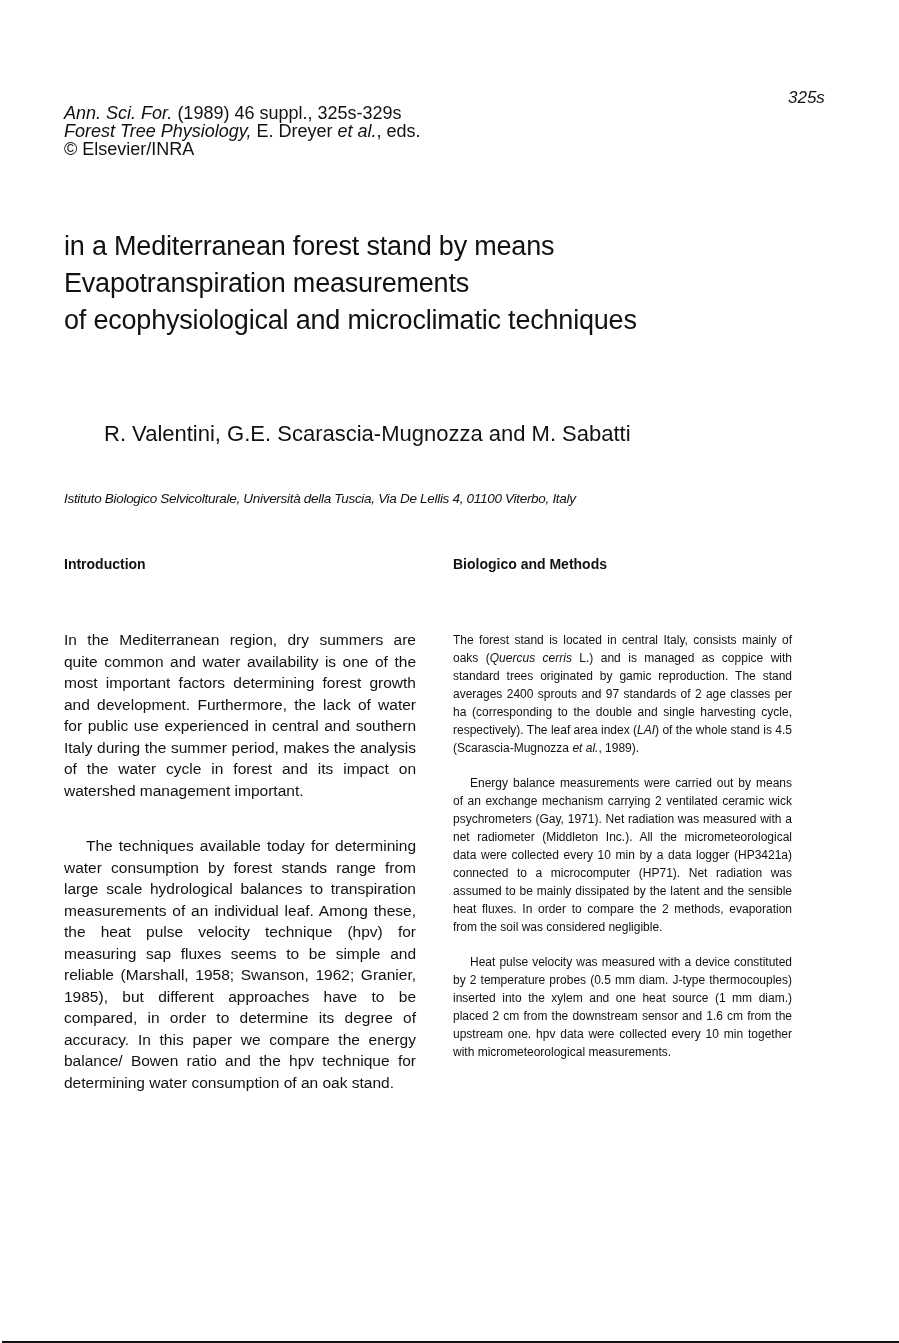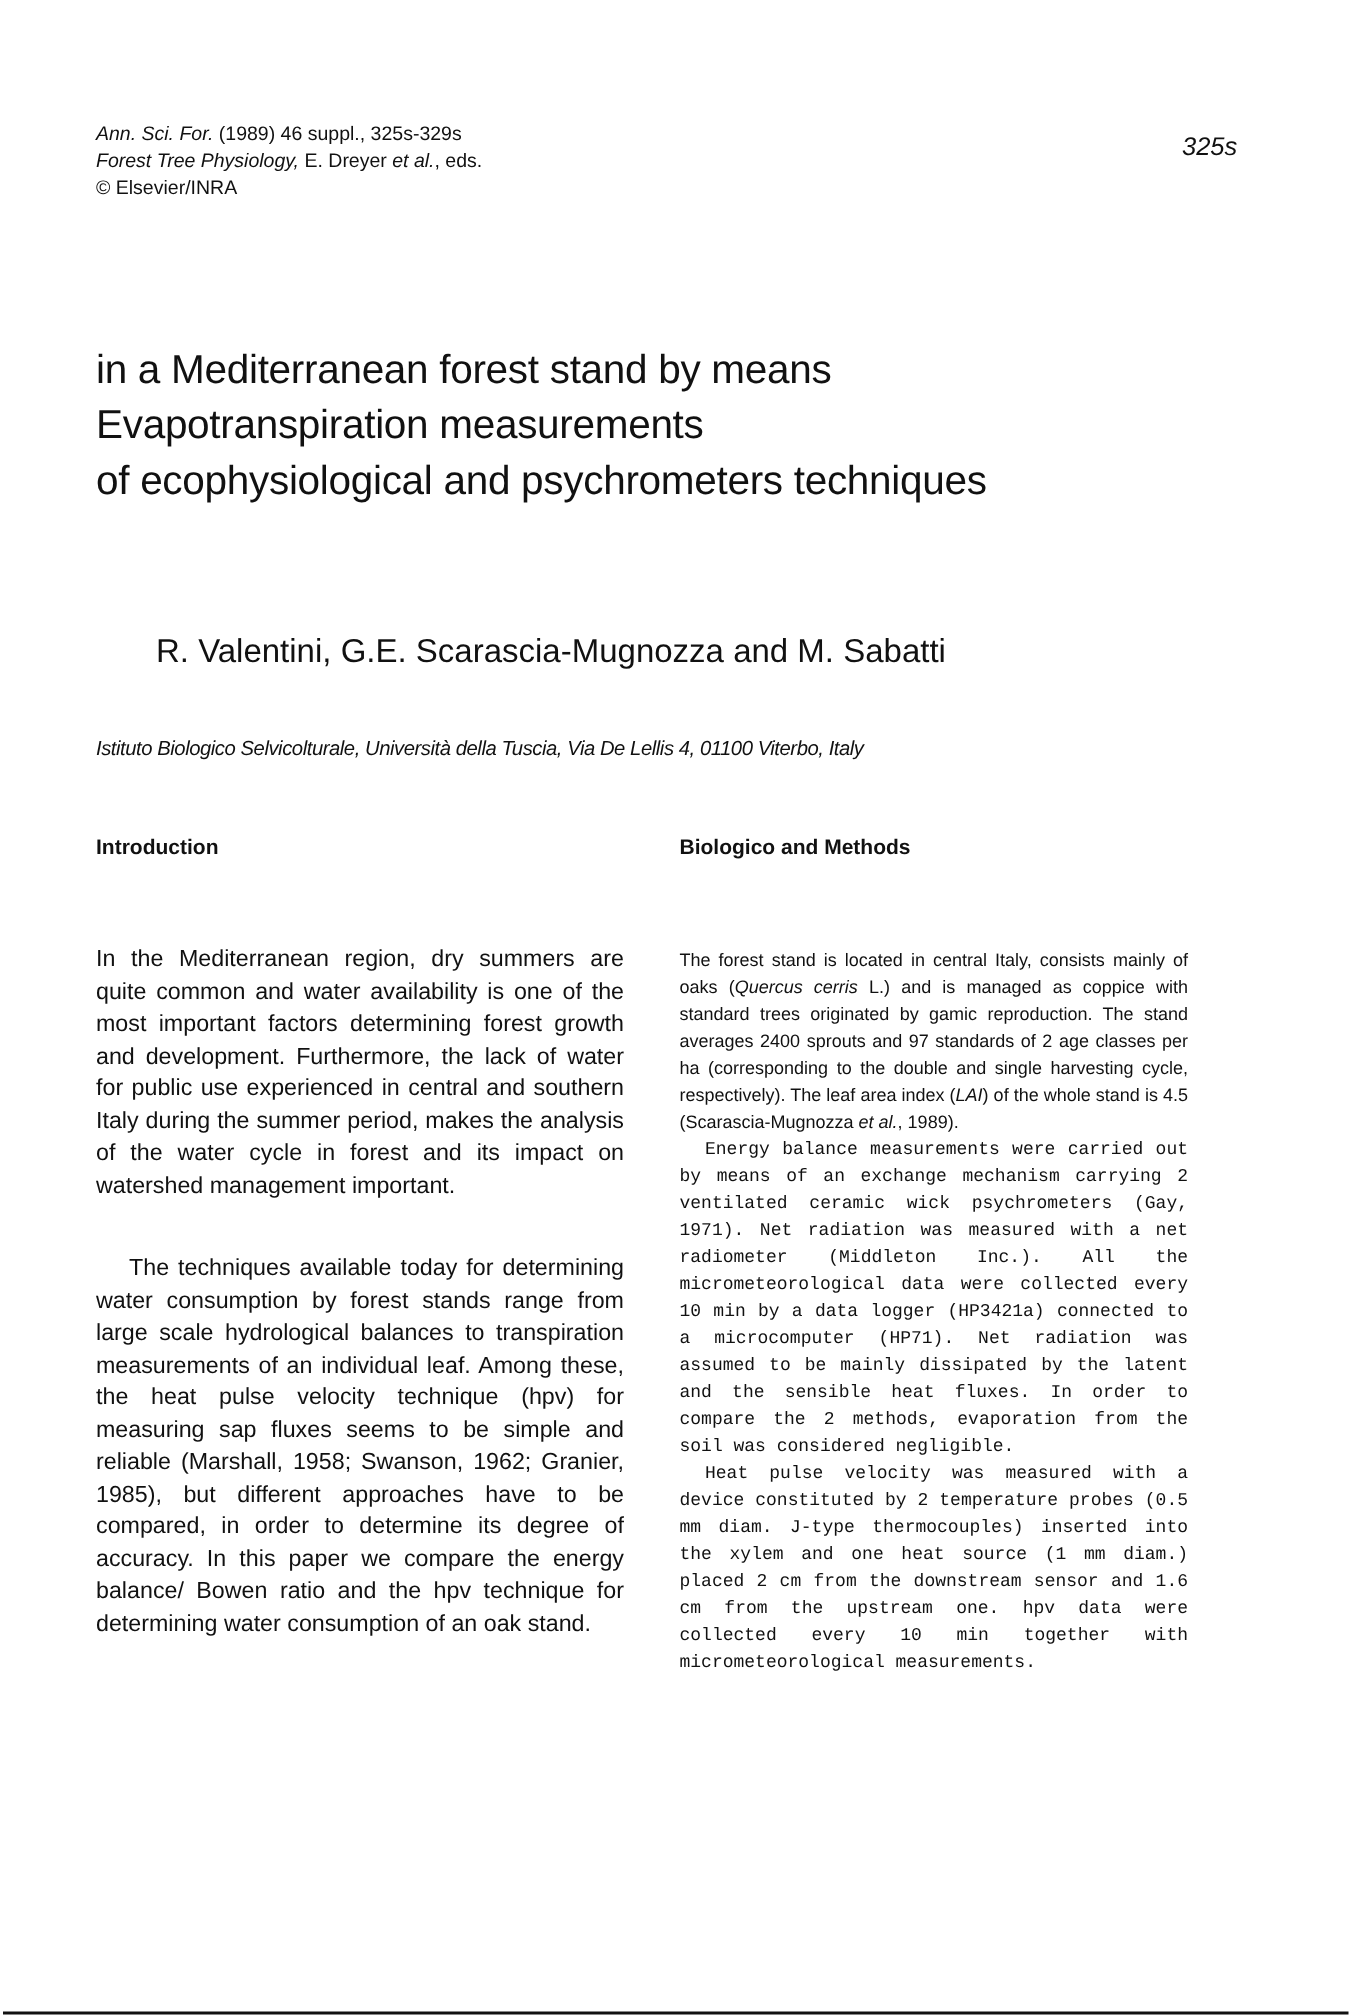--- a/index.html
+++ b/index.html
@@ -1,48 +1,48 @@
 <!DOCTYPE html>
 <html><head>
 <meta charset="utf-8">
 <style>
   html, body { margin: 0; padding: 0; background: #ffffff; }
   body {
     width: 899px; height: 1343px; position: relative; overflow: hidden;
     font-family: "Liberation Sans", sans-serif; color: #111;
   }
-  .header { position: absolute; left: 64px; top: 80px; font-size: 13px; line-height: 18px; }
+  .header { position: absolute; left: 64px; top: 104px; font-size: 18px; line-height: 18px; }
   .header i { font-style: italic; }
   .page-number { position: absolute; left: 788px; top: 88px; font-size: 17px; font-style: italic; }
   .title { position: absolute; left: 64px; top: 228px; font-size: 27px; line-height: 37px; letter-spacing: -0.2px; }
   .authors { position: absolute; left: 64px; top: 421px; font-size: 22px; margin-left: 40px; }
   .affiliation { position: absolute; left: 64px; top: 491px; font-size: 13.5px; font-style: italic; letter-spacing: -0.3px; }
   .section-heading { position: absolute; font-size: 14px; font-weight: bold; text-align: center; }
   .col-left { position: absolute; left: 64px; top: 629px; width: 352px; font-size: 15.5px; line-height: 21.5px; text-align: justify; }
   .col-right { position: absolute; left: 453px; top: 631px; width: 339px; font-size: 12px; line-height: 18px; text-align: justify; }
   p { margin: 0; }
   .col-left p + p { margin-top: 34px; text-indent: 22px; }
-  .col-right p + p { text-indent: 17px; font-family: Liberation Mono, monospace; }
+  .col-right p + p { margin-top: 17px; text-indent: 17px; }
   .footer-rule { position: absolute; left: 2px; top: 1341px; width: 897px; height: 2px; background: #111; }
 </style>
 </head>
 <body>
 
 <div class="header">
   <div><i>Ann. Sci. For.</i><span> (1989) 46 suppl., 325s-329s</span></div>
   <div><i>Forest Tree Physiology,</i><span> E. Dreyer </span><i>et al.</i><span>, eds.</span></div>
   <div>© Elsevier/INRA</div>
 </div>
 
 <div class="page-number">325s</div>
 
 <div class="title">
   <div>in a Mediterranean forest stand by means</div>
   <div>Evapotranspiration measurements</div>
-  <div>of ecophysiological and psychrometers techniques</div>
+  <div>of ecophysiological and microclimatic techniques</div>
 </div>
 
 <div class="authors">R. Valentini, G.E. Scarascia-Mugnozza and M. Sabatti</div>
 
 <div class="affiliation">Istituto Biologico Selvicolturale, Università della Tuscia, Via De Lellis 4, 01100 Viterbo, Italy</div>
 
 <div class="section-heading" style="left:64px; top:556px;">Introduction</div>
 <div class="section-heading" style="left:453px; top:556px;">Biologico and Methods</div>
 
 <div class="col-left">

